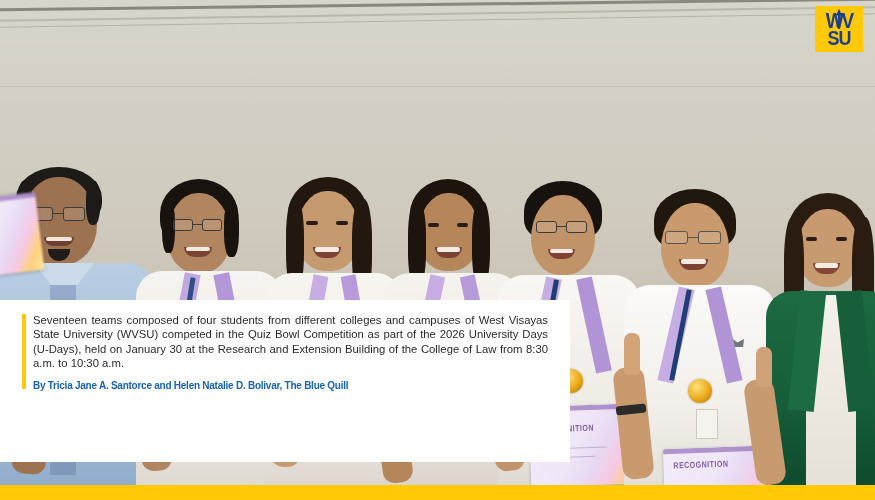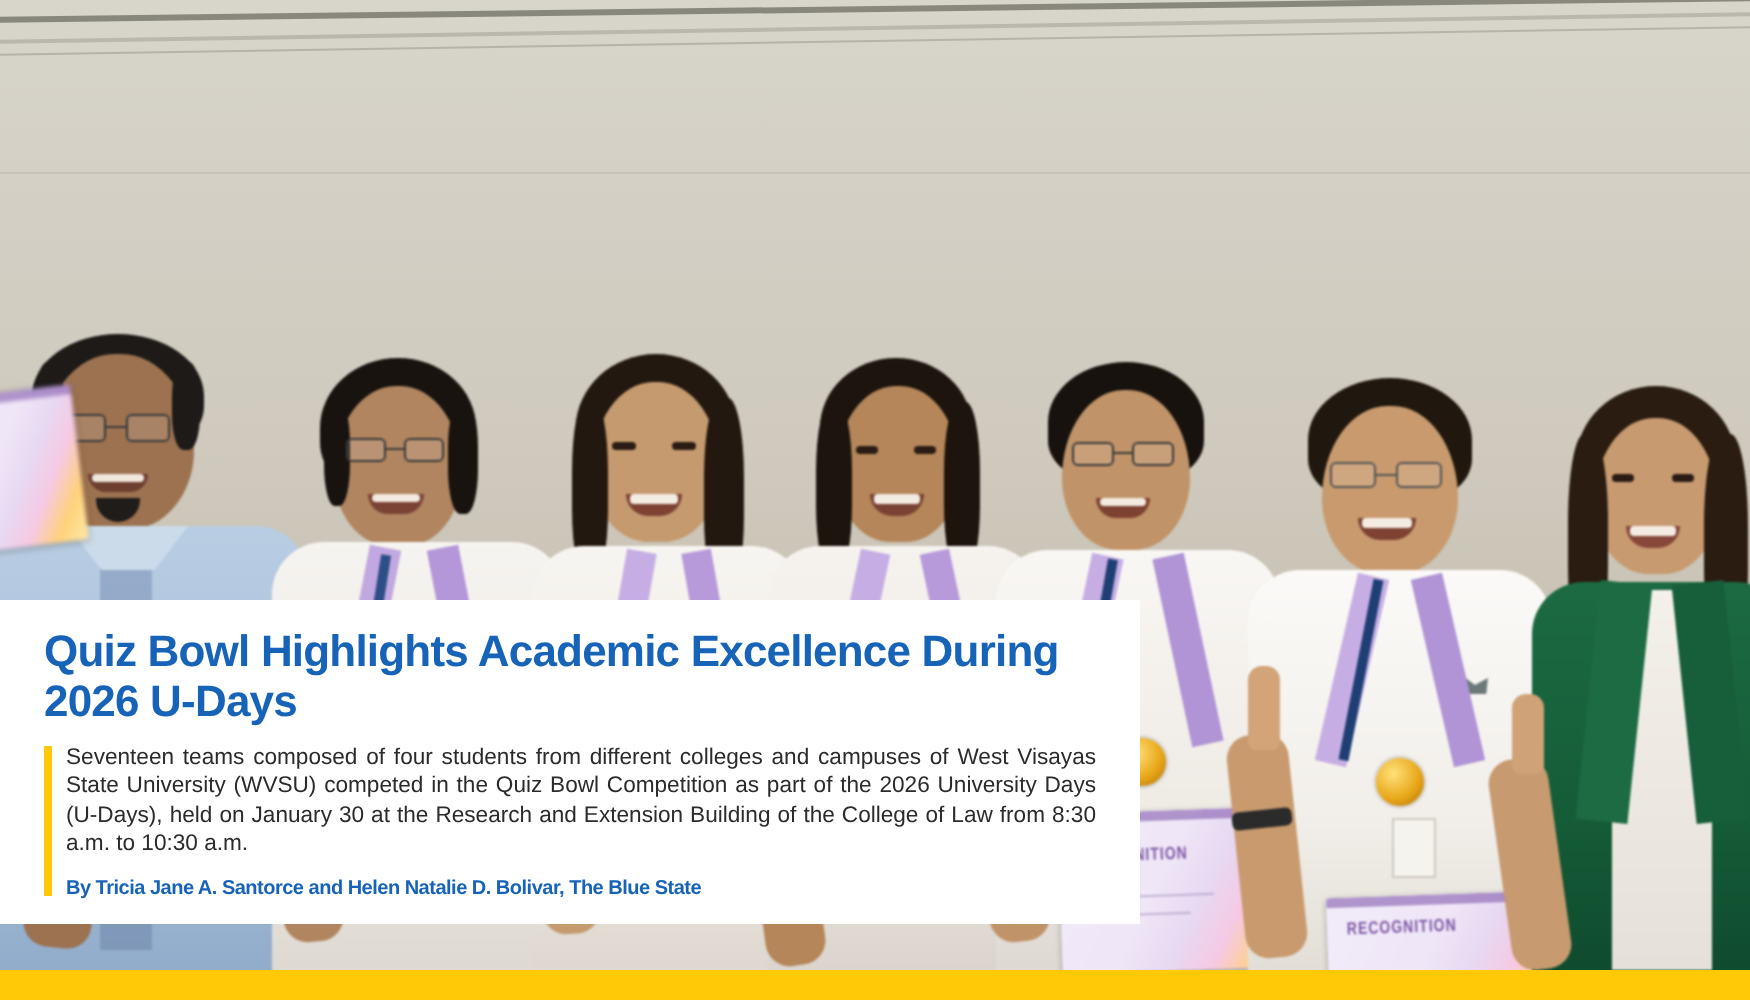--- a/index.html
+++ b/index.html
@@ -243,23 +243,29 @@
       <div style="position:absolute; left:74px; top:136px; width:26px; height:120px; background:#175e3a; transform:rotate(-6deg);"></div>
       <div class="arm" style="left:-18px; top:224px; width:30px; height:106px; background:#c79a70; transform:rotate(-8deg);"></div>
       <div class="finger" style="left:-12px; top:192px; width:16px; height:40px; background:#d0a277;"></div>
     </div>
 
     <div class="cert blur2" style="position:absolute; left:-30px; top:196px; width:70px; height:78px; transform:rotate(-7deg);"></div>
   </div>
 
 
   <div class="card">
-    <div class="headline">Quiz Bowl Highlights Academic Excellence During 2026 U-Days</div>
     <div class="bodywrap">
       <div class="accent"></div>
       <div class="lead">Seventeen teams composed of four students from different colleges and campuses of West Visayas State University (WVSU) competed in the Quiz Bowl Competition as part of the 2026 University Days (U-Days), held on January 30 at the Research and Extension Building of the College of Law from 8:30 a.m. to 10:30 a.m.</div>
-      <div class="byline">By Tricia Jane A. Santorce and Helen Natalie D. Bolivar, The Blue State</div>
+      <div class="byline">By Tricia Jane A. Santorce and Helen Natalie D. Bolivar, The Blue Quill</div>
     </div>
   </div>
 
+  <div class="logo">
+    <div class="l1">
+      <span>WV</span>
+      <span class="torch"></span>
+    </div>
+    <div class="l2">SU</div>
+  </div>
 
   <div class="bottombar"></div>
 </div>
 
 </body></html>

